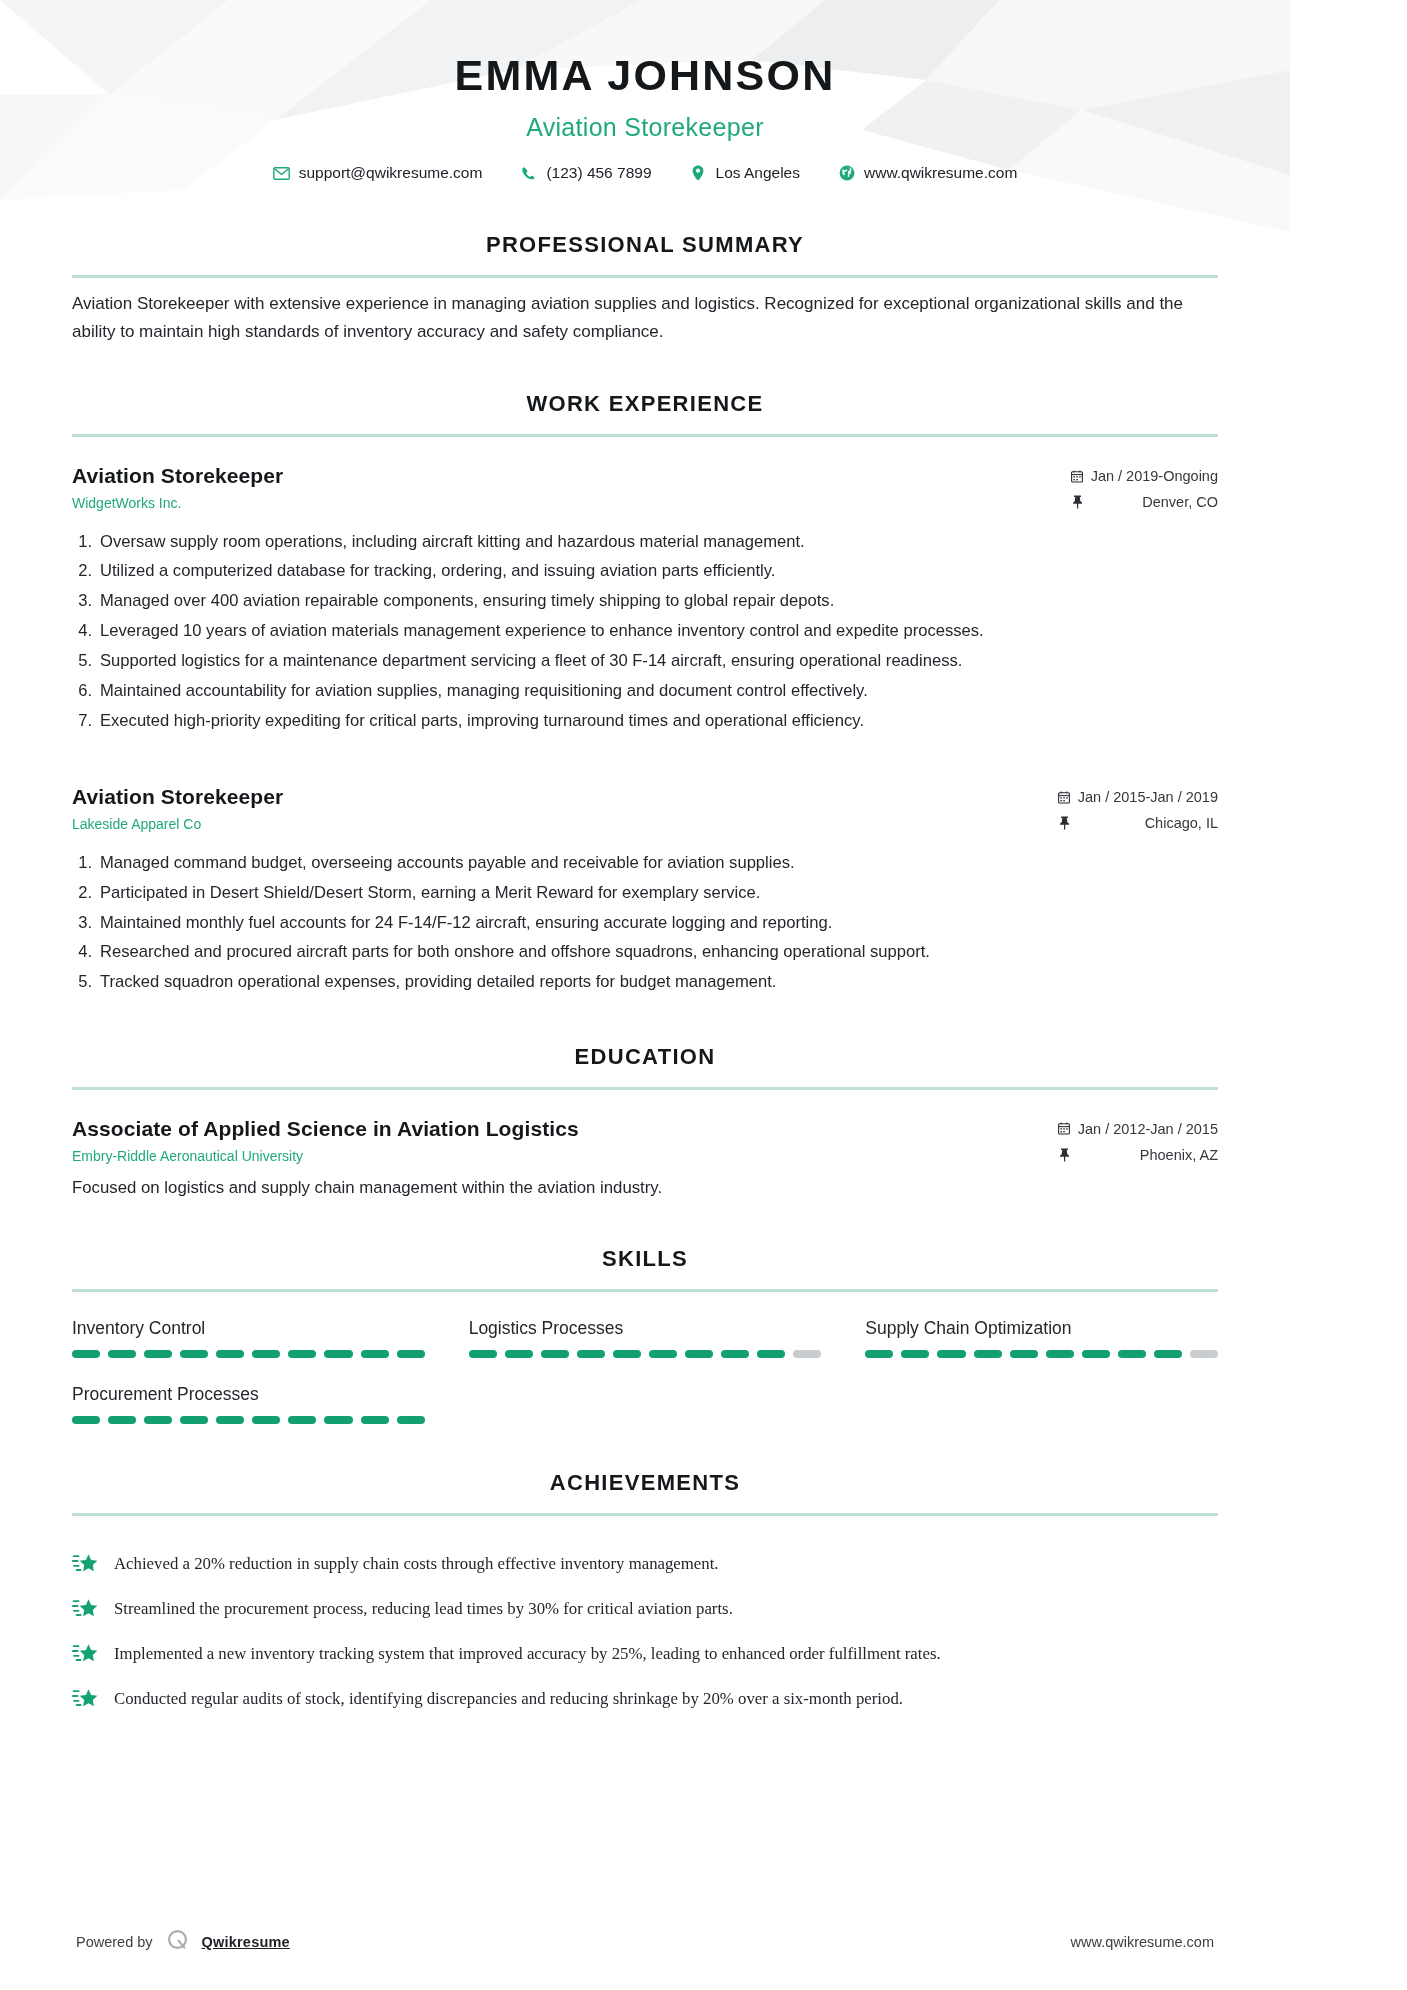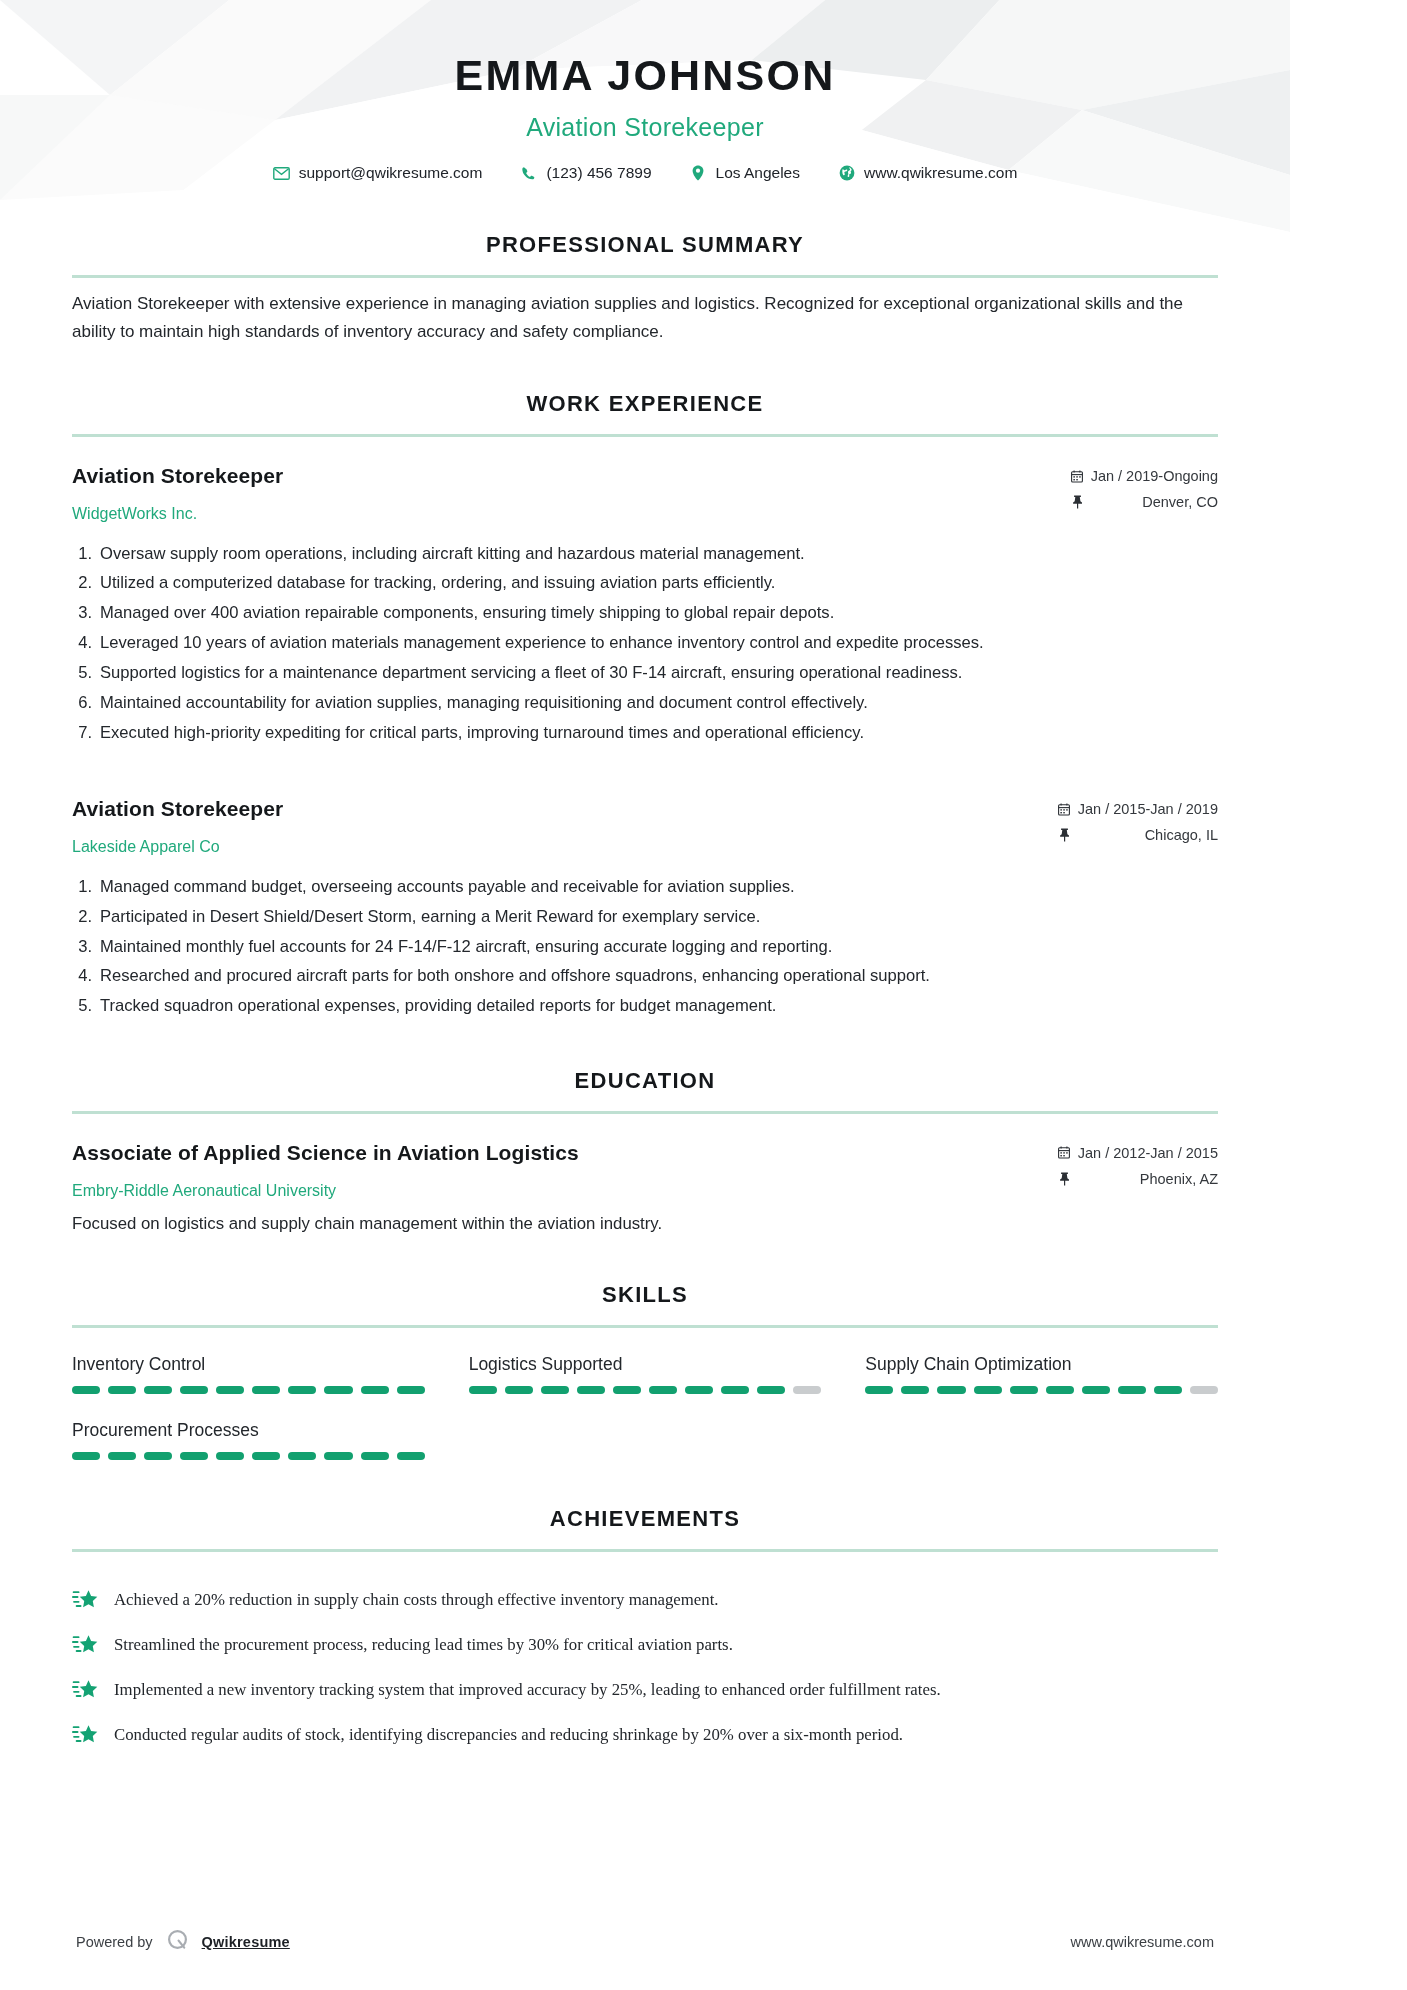--- a/index.html
+++ b/index.html
@@ -91,22 +91,22 @@
   .entry-left { flex:1 1 auto; min-width:0; }
   .entry-right { flex:0 0 auto; text-align:right; padding-top:4px; }
 
   .entry-role {
     font-size:21px;
     font-weight:bold;
     color:#15181b;
     letter-spacing:.1px;
   }
   .entry-org {
-    margin-top:17px;
-    font-size:16px;
+    margin-top:7px;
+    font-size:14px;
     color:#20a97c;
   }
   .meta-line {
     display:flex;
     align-items:center;
     justify-content:flex-end;
     gap:7px;
     font-size:14.5px;
     color:#34383d;
     white-space:nowrap;
@@ -455,21 +455,21 @@
           <span class="pip on"></span>
           <span class="pip on"></span>
           <span class="pip on"></span>
           <span class="pip on"></span>
           <span class="pip on"></span>
           <span class="pip on"></span>
         </div>
       </div>
 
       <div>
-        <div class="skill-name">Logistics Supported</div>
+        <div class="skill-name">Logistics Processes</div>
         <div class="skill-bar">
           <span class="pip on"></span>
           <span class="pip on"></span>
           <span class="pip on"></span>
           <span class="pip on"></span>
           <span class="pip on"></span>
           <span class="pip on"></span>
           <span class="pip on"></span>
           <span class="pip on"></span>
           <span class="pip on"></span>

